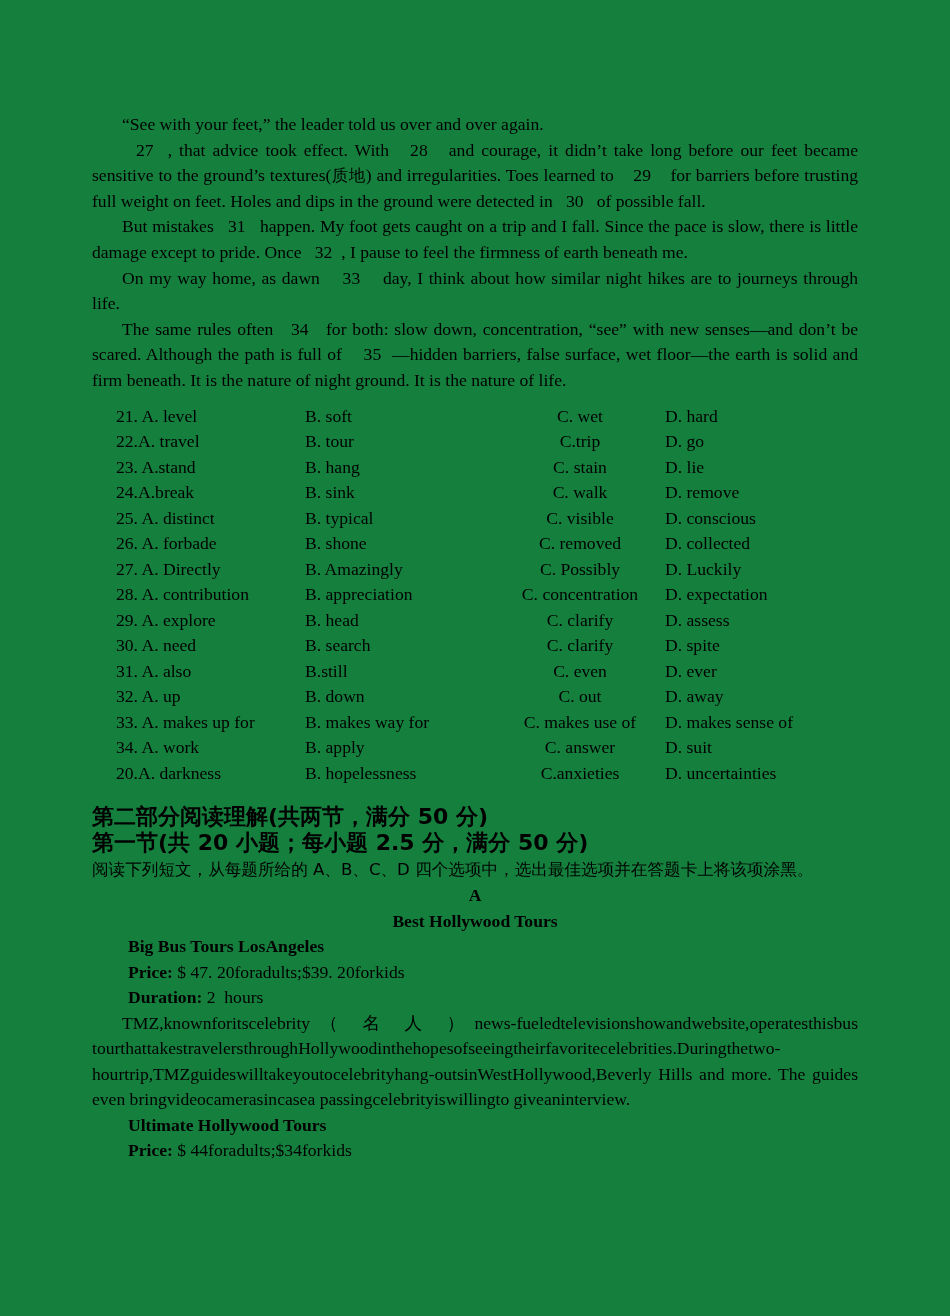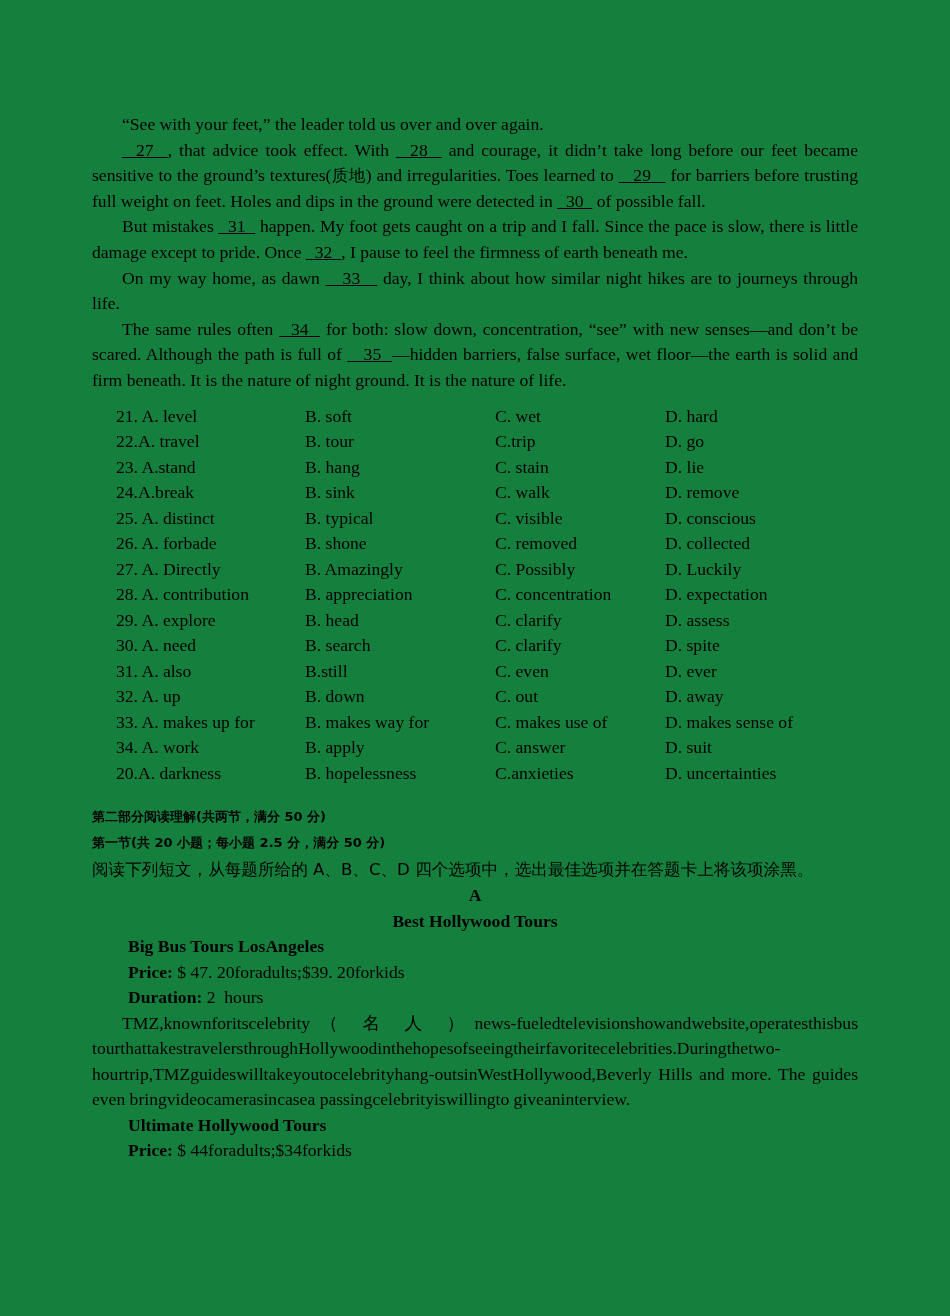--- a/index.html
+++ b/index.html
@@ -32,48 +32,47 @@
     line-height: 25.6px;
     text-align: justify;
     text-justify: inter-word;
     text-indent: 30px;
     margin: 0;
     padding: 0;
   }
   .para + .para { margin-top: 0; }
 
   .blank {
-    text-decoration: underline;
     white-space: pre;
   }
 
   .cn { font-family: Liberation Serif, serif; font-size: 16.5px; }
 
   
   .options {
     margin-top: 10px;
     width: 766px;
   }
   .opt-row {
     display: flex;
     height: 25.5px;
     line-height: 25.5px;
     font-size: 17.6px;
     white-space: pre;
   }
   .opt-a { width: 213px; padding-left: 24px; box-sizing: border-box; }
   .opt-b { width: 190px; }
-  .opt-c { width: 170px; }
+  .opt-c { width: 170px; text-align: center; }
   .opt-d { width: 180px; }
 
   
   .sec-head {
     font-family: "DejaVu Sans", "Liberation Sans", sans-serif;
     font-weight: bold;
-    font-size: 13px;
+    font-size: 22px;
     line-height: 26px;
     margin: 0;
     white-space: pre;
   }
   .sec-instr {
     font-family: "DejaVu Sans", "Liberation Sans", sans-serif;
     font-size: 16.6px;
     line-height: 27px;
     margin: 0;
     text-align: justify;

